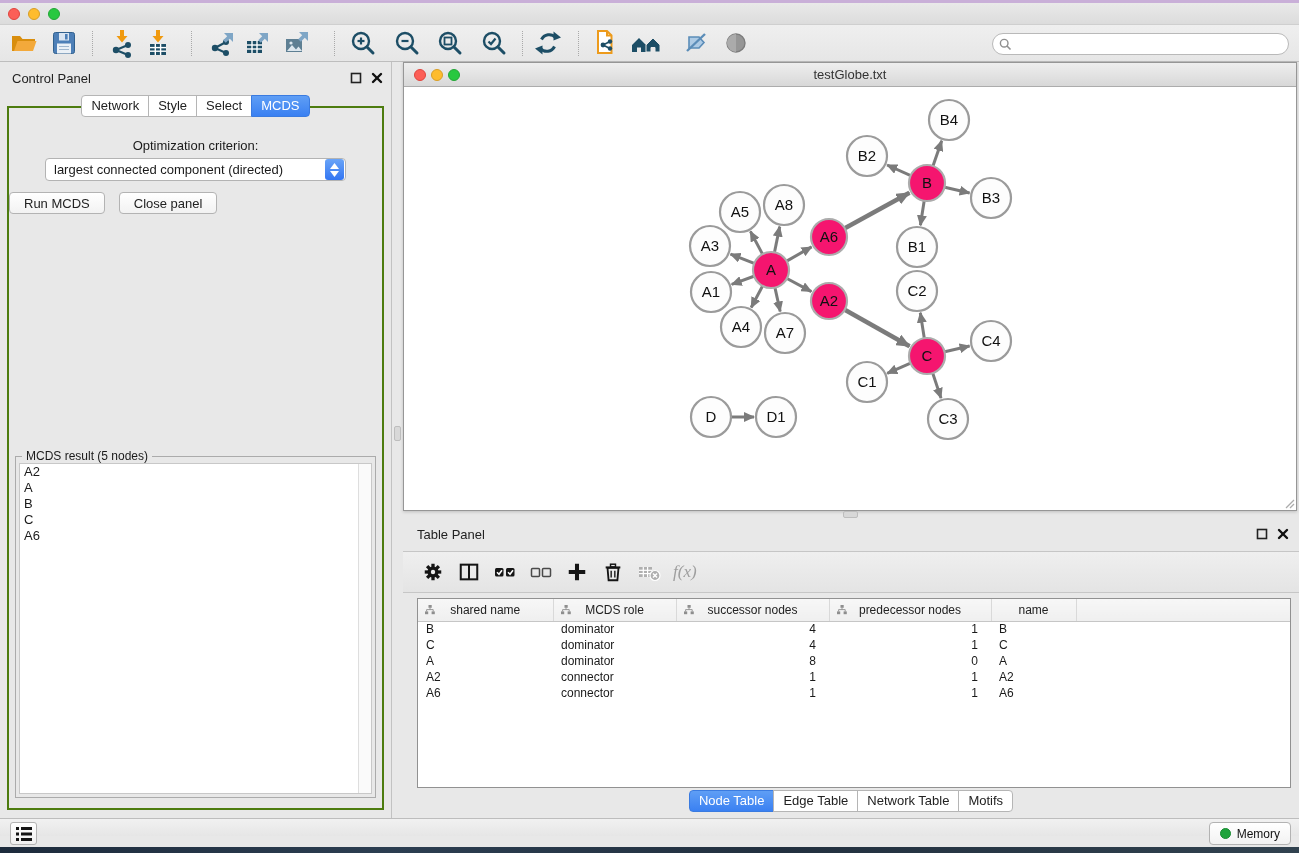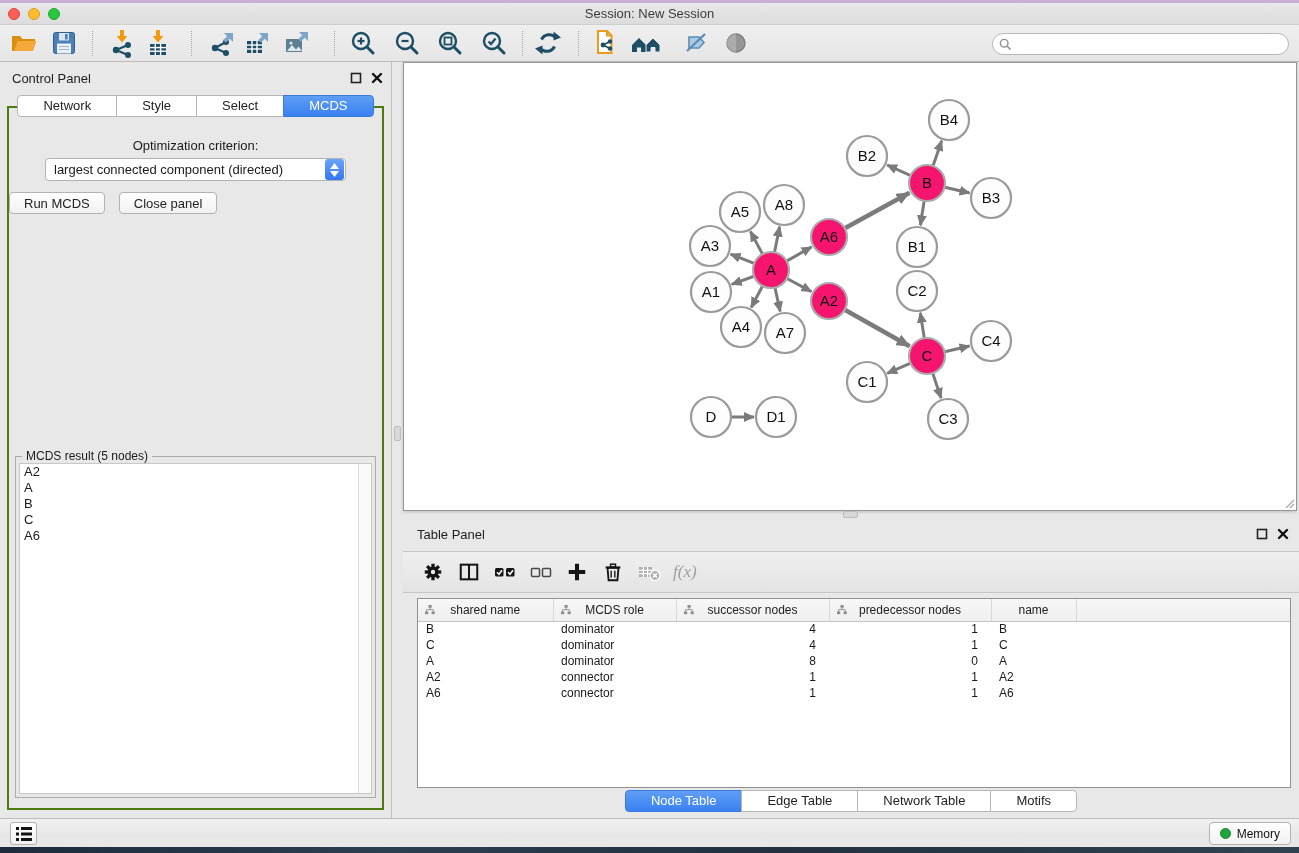--- a/index.html
+++ b/index.html
@@ -33,21 +33,21 @@
   
   .control-panel { position: absolute; left: 0; top: 62px; width: 392px; height: 756px; background: #E8E8E8; border-right: 1px solid #C2C2C2; }
   .cp-head { position: absolute; left: 12px; top: 9px; font-size: 13px; color: #222; }
   .panel-icons { position: absolute; top: 10px; display: flex; gap: 9px; }
   .control-panel .panel-icons { right: 8px; }
   .pic-btn { width: 12px; height: 12px; background: transparent; border: none; padding: 0; }
   .pic-btn svg { display: block; }
 
   .tabs-row { position: absolute; left: 0; width: 100%; display: flex; justify-content: center; z-index: 3; }
   .control-panel .tabs-row { top: 33px; }
-  .seg-tab { height: 22px; padding: 0 25px; background: #fff; border: 1px solid #B5B5B5; margin-left: -1px;
+  .seg-tab { height: 22px; padding: 0 9px; background: #fff; border: 1px solid #B5B5B5; margin-left: -1px;
     font-size: 13px; color: #222; line-height: 20px; }
   .seg-tab.first { border-radius: 4px 0 0 4px; margin-left: 0; }
   .seg-tab.last { border-radius: 0 4px 4px 0; }
   .seg-tab.active { background: linear-gradient(#5F9EF5, #3A80F2); border-color: #3A7BE0; color: #fff; }
 
   .cp-inner { position: absolute; left: 7px; right: 7px; top: 44px; bottom: 8px; border: 2px solid #4d7c0f; background: #E8E8E8; }
   .opt-label { position: absolute; top: 30px; left: 0; width: 100%; text-align: center; font-size: 13px; }
   .combo { position: absolute; top: 50px; left: 36px; right: 36px; height: 23px; background: #fff;
     border: 1px solid #B3B3B3; border-radius: 4px; display: flex; align-items: center; }
   .combo-text { flex: 1; padding-left: 8px; font-size: 13px; white-space: nowrap; overflow: hidden; }
@@ -113,21 +113,20 @@
 </head>
 <body>
 
 <div id="root">
   <div class="wp-top"></div>
 
   <div class="titlebar">
     <div class="tl red"></div>
     <div class="tl yellow"></div>
     <div class="tl green"></div>
-    <div class="title">Session: New Session</div>
   </div>
 
   <div class="toolbar">
     <button class="tbtn" style="left:8px">
         <svg viewBox="0 0 30 30">
           <path d="M4 8 h8 l2.5 3 H27 v2 H12 l-3.5 10 H4 z" fill="#D98E0E"></path>
           <path d="M9.5 13 H28.5 L25 23 H6 z" fill="#F3A93B"></path>
         </svg>
       </button>
     <button class="tbtn" style="left:49px">
@@ -339,20 +338,26 @@
           <div class="result-item">B</div>
           <div class="result-item">C</div>
           <div class="result-item">A6</div>
           <div class="result-scroll"></div>
         </div>
       </div>
     </div>
   </div>
 
   <div class="net-window">
+    <div class="net-titlebar">
+      <div class="tl red"></div>
+      <div class="tl yellow"></div>
+      <div class="tl green"></div>
+      <div class="net-title">testGlobe.txt</div>
+    </div>
     <div class="net-canvas">
       <svg id="graph-svg" width="892" height="423" viewBox="0 0 892 423">
         <defs>
           <marker id="ah" markerUnits="userSpaceOnUse" markerWidth="12" markerHeight="10" refX="10" refY="5" orient="auto">
               <path d="M0 0 L11 5 L0 10 Z" fill="#7B7B7B"></path>
             </marker>
           <marker id="ah-big" markerUnits="userSpaceOnUse" markerWidth="15" markerHeight="12" refX="13" refY="6" orient="auto">
               <path d="M0 0 L14 6 L0 12 Z" fill="#7B7B7B"></path>
             </marker>
         </defs>

